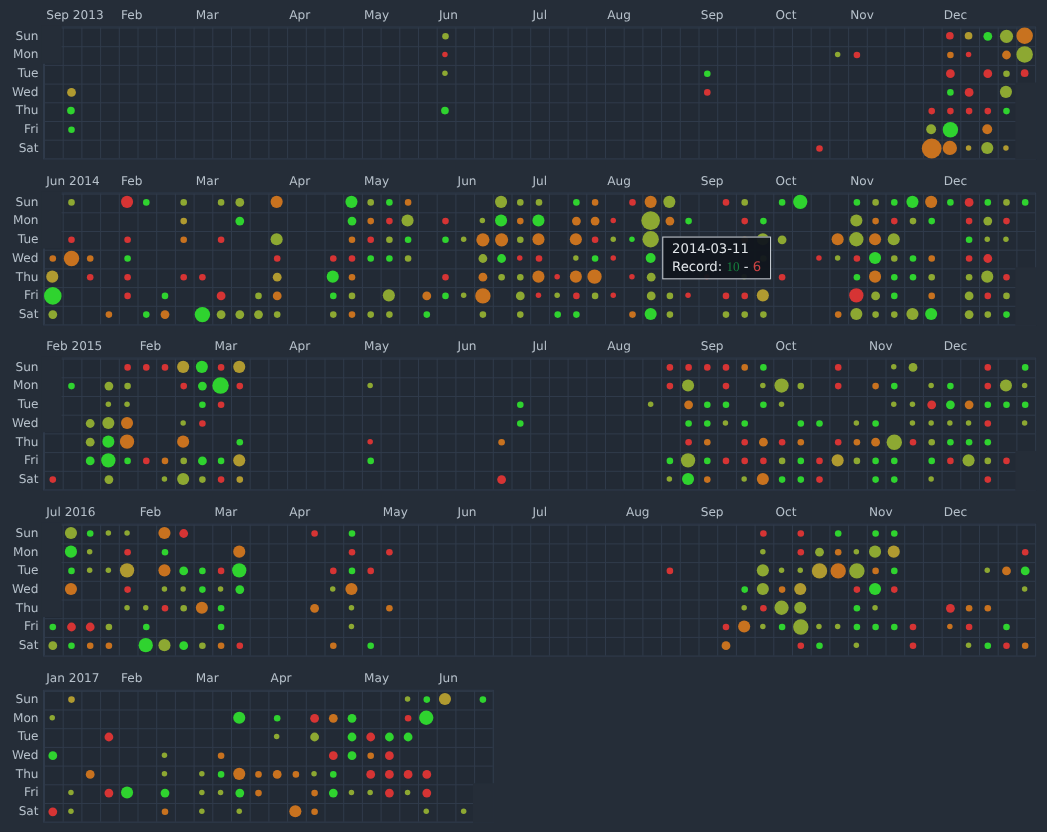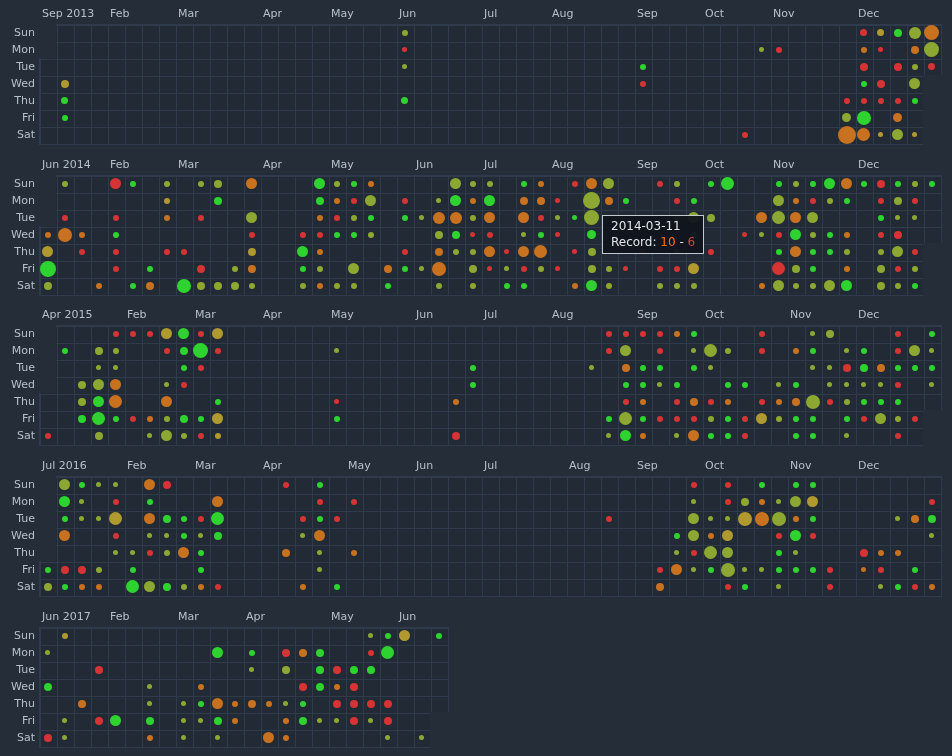--- a/index.html
+++ b/index.html
@@ -312,21 +312,21 @@
       <div class="dot" style="width: 6px; height: 6px; left: 690.5px; top: 282.5px; background: rgb(141, 168, 50);"></div>
       <div class="dot" style="width: 6px; height: 6px; left: 758.5px; top: 282.5px; background: rgb(200, 114, 31);"></div>
       <div class="dot" style="width: 11px; height: 11px; left: 773px; top: 280px; background: rgb(141, 168, 50);"></div>
       <div class="dot" style="width: 6px; height: 6px; left: 792.5px; top: 282.5px; background: rgb(141, 168, 50);"></div>
       <div class="dot" style="width: 6px; height: 6px; left: 809.5px; top: 282.5px; background: rgb(141, 168, 50);"></div>
       <div class="dot" style="width: 11px; height: 11px; left: 824px; top: 280px; background: rgb(141, 168, 50);"></div>
       <div class="dot" style="width: 11px; height: 11px; left: 841px; top: 280px; background: rgb(47, 211, 47);"></div>
       <div class="dot" style="width: 8px; height: 8px; left: 876.5px; top: 281.5px; background: rgb(141, 168, 50);"></div>
       <div class="dot" style="width: 6px; height: 6px; left: 894.5px; top: 282.5px; background: rgb(141, 168, 50);"></div>
       <div class="dot" style="width: 6px; height: 6px; left: 911.5px; top: 282.5px; background: rgb(47, 211, 47);"></div>
-      <div class="month-label" style="left: 42px; top: 308px;">Apr 2015</div>
+      <div class="month-label" style="left: 42px; top: 308px;">Feb 2015</div>
       <div class="month-label" style="left: 127px; top: 308px;">Feb</div>
       <div class="month-label" style="left: 195px; top: 308px;">Mar</div>
       <div class="month-label" style="left: 263px; top: 308px;">Apr</div>
       <div class="month-label" style="left: 331px; top: 308px;">May</div>
       <div class="month-label" style="left: 416px; top: 308px;">Jun</div>
       <div class="month-label" style="left: 484px; top: 308px;">Jul</div>
       <div class="month-label" style="left: 552px; top: 308px;">Aug</div>
       <div class="month-label" style="left: 637px; top: 308px;">Sep</div>
       <div class="month-label" style="left: 705px; top: 308px;">Oct</div>
       <div class="month-label" style="left: 790px; top: 308px;">Nov</div>
@@ -633,21 +633,21 @@
       <div class="dot" style="width: 6px; height: 6px; left: 333.5px; top: 583.5px; background: rgb(47, 211, 47);"></div>
       <div class="dot" style="width: 8px; height: 8px; left: 655.5px; top: 582.5px; background: rgb(200, 114, 31);"></div>
       <div class="dot" style="width: 6px; height: 6px; left: 724.5px; top: 583.5px; background: rgb(214, 52, 52);"></div>
       <div class="dot" style="width: 6px; height: 6px; left: 741.5px; top: 583.5px; background: rgb(47, 211, 47);"></div>
       <div class="dot" style="width: 5px; height: 5px; left: 776px; top: 584px; background: rgb(141, 168, 50);"></div>
       <div class="dot" style="width: 6px; height: 6px; left: 826.5px; top: 583.5px; background: rgb(214, 52, 52);"></div>
       <div class="dot" style="width: 5px; height: 5px; left: 878px; top: 584px; background: rgb(141, 168, 50);"></div>
       <div class="dot" style="width: 6px; height: 6px; left: 894.5px; top: 583.5px; background: rgb(47, 211, 47);"></div>
       <div class="dot" style="width: 6px; height: 6px; left: 911.5px; top: 583.5px; background: rgb(214, 52, 52);"></div>
       <div class="dot" style="width: 6px; height: 6px; left: 928.5px; top: 583.5px; background: rgb(200, 114, 31);"></div>
-      <div class="month-label" style="left: 42px; top: 610px;">Jun 2017</div>
+      <div class="month-label" style="left: 42px; top: 610px;">Jan 2017</div>
       <div class="month-label" style="left: 110px; top: 610px;">Feb</div>
       <div class="month-label" style="left: 178px; top: 610px;">Mar</div>
       <div class="month-label" style="left: 246px; top: 610px;">Apr</div>
       <div class="month-label" style="left: 331px; top: 610px;">May</div>
       <div class="month-label" style="left: 399px; top: 610px;">Jun</div>
       <div class="day-label" style="left: 1px; top: 629px;">Sun</div>
       <div class="day-label" style="left: 1px; top: 646px;">Mon</div>
       <div class="day-label" style="left: 1px; top: 663px;">Tue</div>
       <div class="day-label" style="left: 1px; top: 680px;">Wed</div>
       <div class="day-label" style="left: 1px; top: 697px;">Thu</div>
@@ -716,15 +716,15 @@
       <div class="dot" style="width: 6px; height: 6px; left: 146.5px; top: 734.5px; background: rgb(200, 114, 31);"></div>
       <div class="dot" style="width: 5px; height: 5px; left: 181px; top: 735px; background: rgb(141, 168, 50);"></div>
       <div class="dot" style="width: 5px; height: 5px; left: 215px; top: 735px; background: rgb(141, 168, 50);"></div>
       <div class="dot" style="width: 11px; height: 11px; left: 263px; top: 732px; background: rgb(200, 114, 31);"></div>
       <div class="dot" style="width: 6px; height: 6px; left: 282.5px; top: 734.5px; background: rgb(200, 114, 31);"></div>
       <div class="dot" style="width: 5px; height: 5px; left: 385px; top: 735px; background: rgb(141, 168, 50);"></div>
       <div class="dot" style="width: 5px; height: 5px; left: 419px; top: 735px; background: rgb(141, 168, 50);"></div>
     </div>
   <div class="tooltip">
     <div>2014-03-11</div>
-    <div><span>Record:</span> <span id="tt-wins" style="color: #f97316;">10</span><span> - </span><span id="tt-losses" style="color: rgb(204, 68, 68);">6</span></div>
+    <div><span>Record:</span> <span id="tt-wins" style="color: #15803d; font-family: Liberation Serif, serif;">10</span><span> - </span><span id="tt-losses" style="color: rgb(204, 68, 68);">6</span></div>
   </div>
 </div>
 
 </body></html>

